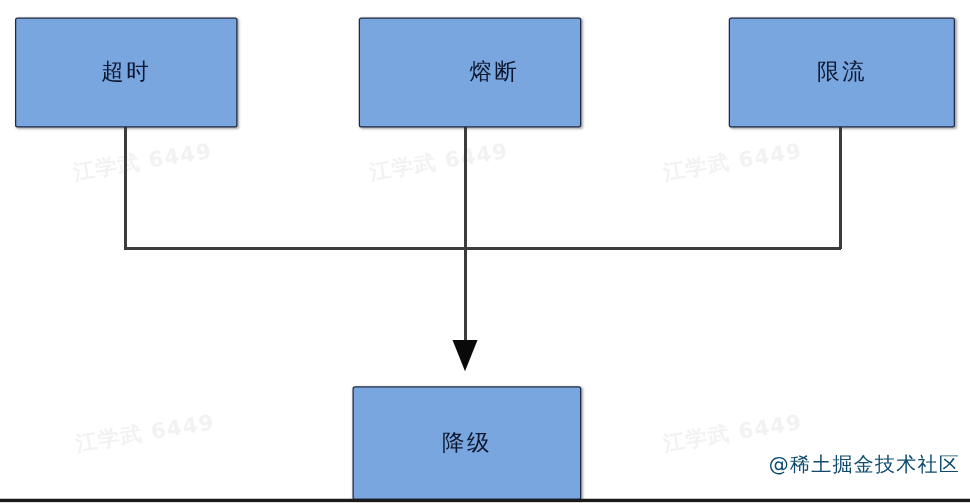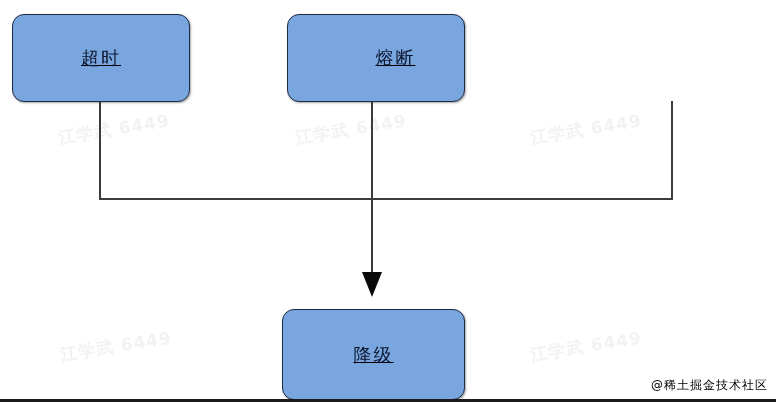--- a/index.html
+++ b/index.html
@@ -22,26 +22,25 @@
     left: 0;
     top: 0;
     width: 776px;
     height: 402px;
   }
   .node-box {
     position: absolute;
     box-sizing: border-box;
     background: #79a6df;
     border: 1.6px solid #1f2b44;
-    border-radius: 12px;
+    border-radius: 2px;
     display: flex;
     align-items: center;
     justify-content: center;
     box-shadow: 1px 1px 2px rgba(60,60,60,0.45);
-    text-decoration: underline;
   }
   .node-label {
     font-size: 18px;
     color: #0d1730;
     letter-spacing: 2px;
     font-weight: 400;
     line-height: 1;
     user-select: none;
   }
   .wm {
@@ -51,23 +50,23 @@
     font-weight: 700;
     letter-spacing: 1px;
     white-space: nowrap;
     transform: rotate(-9deg);
     user-select: none;
     pointer-events: none;
   }
   .wm-brand {
     position: absolute;
     right: 8px;
-    bottom: 8px;
-    color: #000000;
-    font-size: 12px;
+    bottom: 19px;
+    color: #0c4a6e;
+    font-size: 16px;
     letter-spacing: 1px;
     white-space: nowrap;
     user-select: none;
     pointer-events: none;
   }
   .bottom-strip {
     position: absolute;
     left: 0;
     bottom: 0;
     width: 776px;
@@ -98,20 +97,23 @@
   </svg>
 
   <div class="node-box" style="left:12px; top:14px; width:178px; height:88px;">
     <span class="node-label">超时</span>
   </div>
 
   <div class="node-box" style="left:287px; top:14px; width:178px; height:88px;padding-left:39px;">
     <span class="node-label">熔断</span>
   </div>
 
+  <div class="node-box" style="left:583px; top:14px; width:181px; height:88px;">
+    <span class="node-label">限流</span>
+  </div>
 
   <div class="node-box" style="left:282px; top:297px; width:183px; height:91px;margin-top:12px;">
     <span class="node-label">降级</span>
   </div>
 
   <div class="wm-brand">@稀土掘金技术社区</div>
   <div class="bottom-strip"></div>
 </div>
 
 </body></html>

